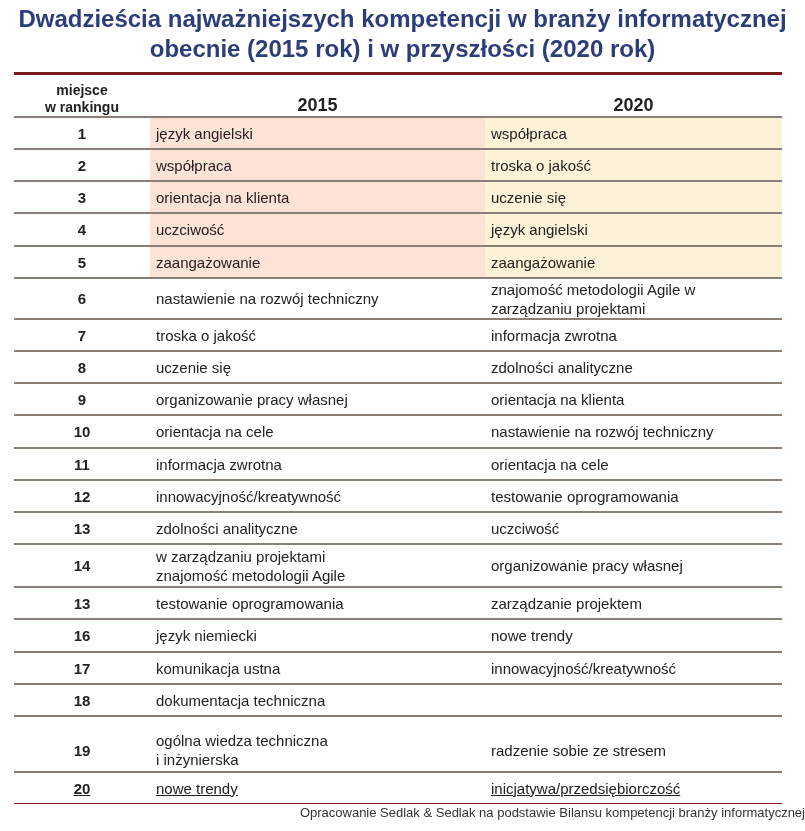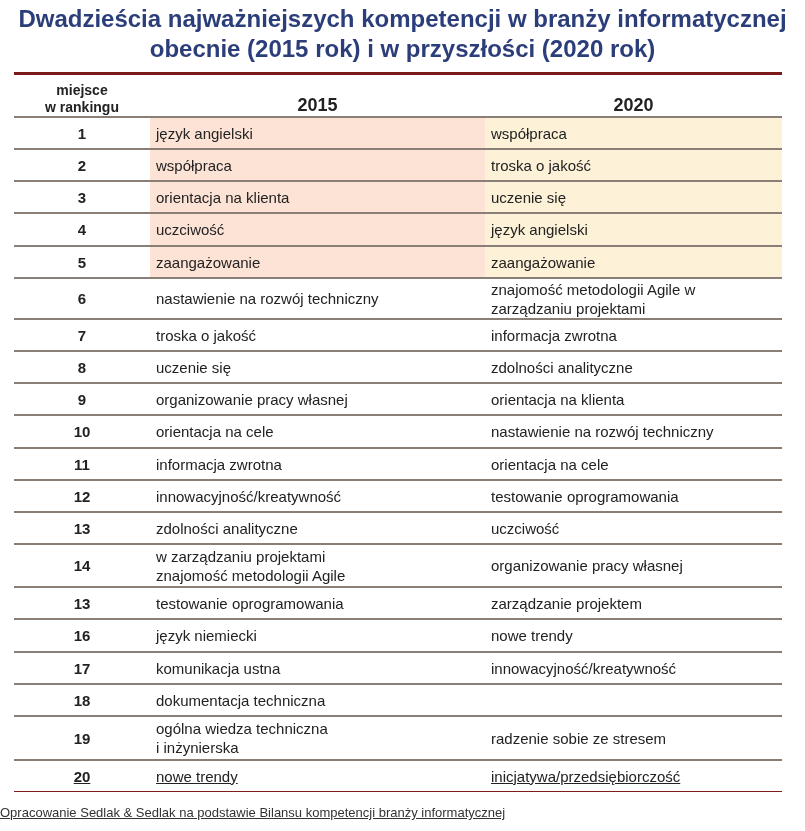--- a/index.html
+++ b/index.html
@@ -12,21 +12,21 @@
   .c-2015 { width:335px; padding-left:6px; box-sizing:border-box; }
   .c-2020 { flex:1; padding-left:6px; box-sizing:border-box; }
   .header .c-2015, .header .c-2020 { text-align:center; font-weight:bold; font-size:18px; padding-left:0; }
   .row { display:flex; border-bottom:2px solid #8a7f77; font-size:15px; }
   .row > div { display:flex; align-items:center; }
   .row .c-rank { justify-content:center; font-size:15px; }
   .row .c-text { line-height:19px; }
   .row.hl .c-2015 { background:#fde3d6; }
   .row.hl .c-2020 { background:#fdf1d8; }
   .row.last { border-bottom:1px solid #7f1d1d;text-decoration:underline; }
-  .footer { position:absolute; left:0; top:805px; width:805px; text-align:left; font-size:13px; color:#333;text-decoration:underline; }
+  .footer { position:absolute; left:0; top:805px; width:805px; text-align:right; font-size:13px; color:#333; }
 </style>
 </head>
 <body>
 
 <div class="title">
   <div>Dwadzieścia najważniejszych kompetencji w branży informatycznej</div>
   <div>obecnie (2015 rok) i w przyszłości (2020 rok)</div>
 </div>
 
 <div class="table">
@@ -264,21 +264,21 @@
         </div>
       </div>
       <div class="row" style="height: 30px;">
         <div class="c-rank">18</div>
         <div class="c-2020 c-text">
           <div>
             <div>dokumentacja techniczna</div>
           </div>
         </div>
       </div>
-      <div class="row" style="height: 42px;">
+      <div class="row" style="height: 42px; margin-top: 12px;">
         <div class="c-rank">19</div>
         <div class="c-2015 c-text">
           <div>
             <div>ogólna wiedza techniczna</div>
             <div>i inżynierska</div>
           </div>
         </div>
         <div class="c-2020 c-text">
           <div>
             <div>radzenie sobie ze stresem</div>

